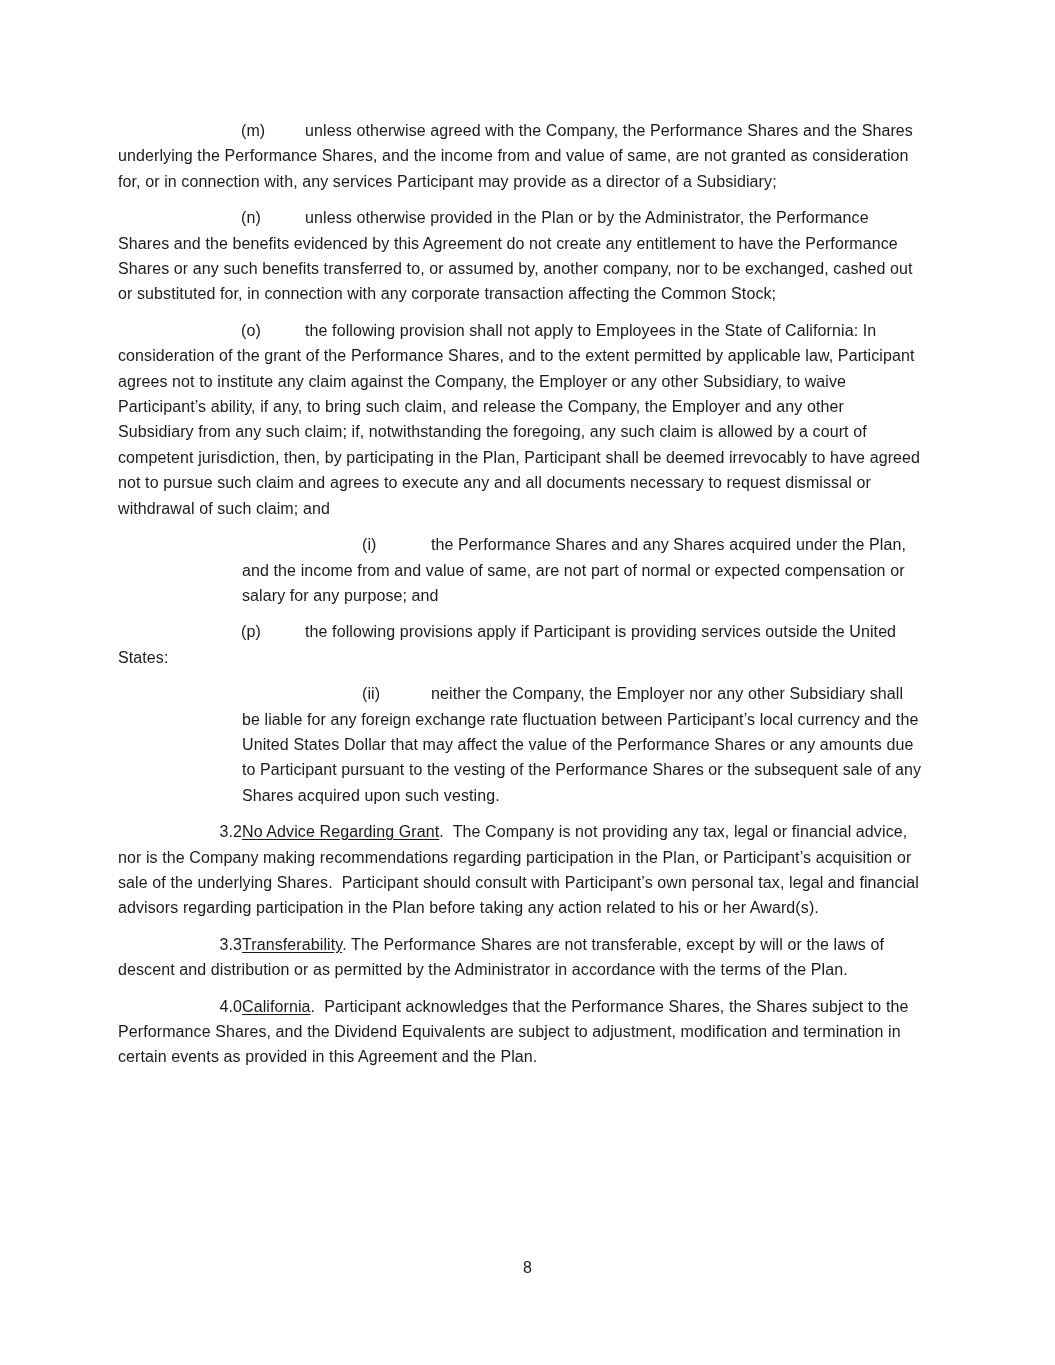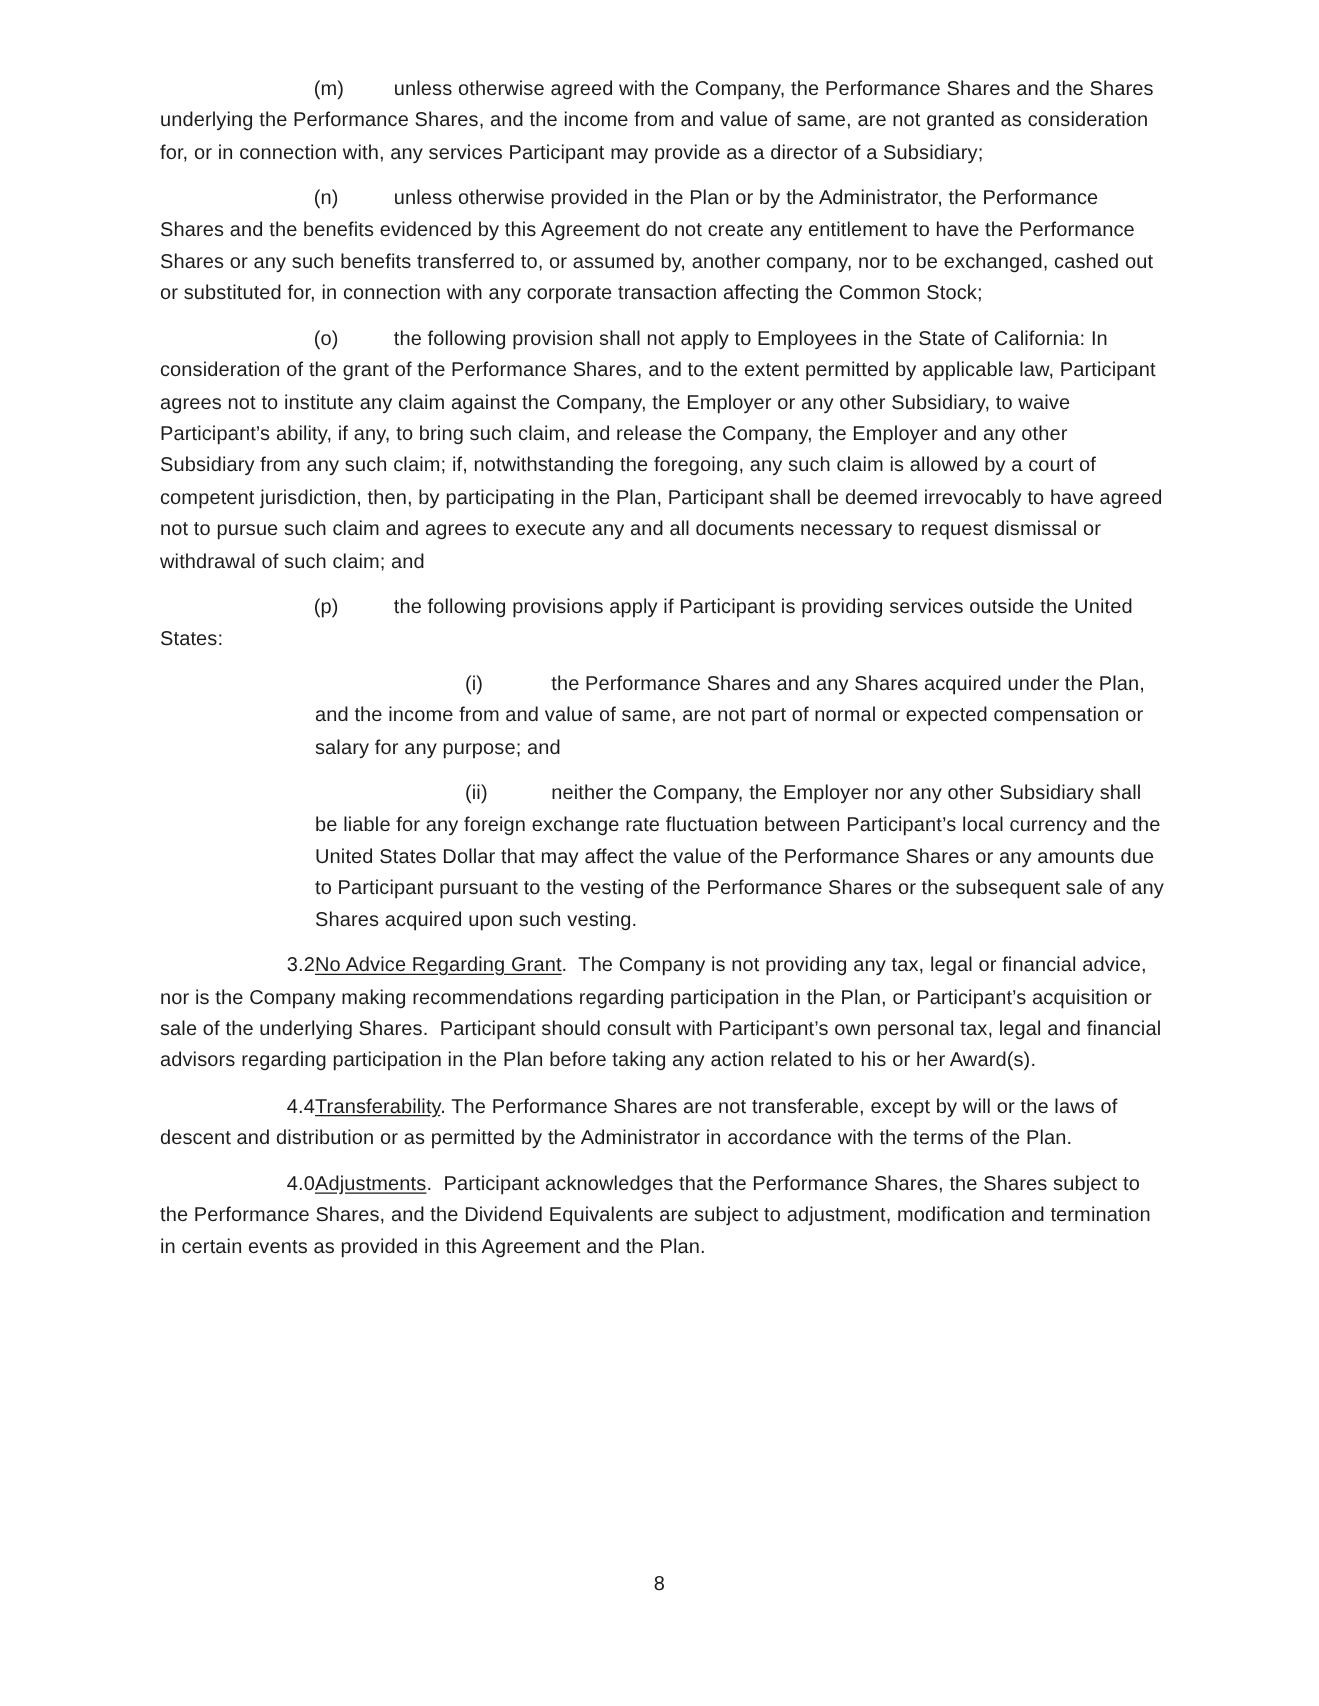--- a/index.html
+++ b/index.html
@@ -12,23 +12,23 @@
     width: 1055px;
     height: 1365px;
     background: #ffffff;
     font-family: "Liberation Sans", sans-serif;
     color: #1b1b1b;
     overflow: hidden;
   }
   .content {
     position: absolute;
     top: 0;
-    left: 128px;
+    left: 118px;
     width: 806px;
-    padding-top: 59px;
+    padding-top: 118px;
   }
   p.para {
     margin: 0 0 11px 0;
     font-size: 16px;
     line-height: 25.4px;
     white-space: pre-wrap;
     text-align: left;
     letter-spacing: 0.1px;
   }
   
@@ -56,28 +56,28 @@
 
 <div class="page">
   <div class="content">
 
     <p class="para letter"><span class="marker">(m)</span><span>unless otherwise agreed with the Company, the Performance Shares and the Shares underlying the Performance Shares, and the income from and value of same, are not granted as consideration for, or in connection with, any services Participant may provide as a director of a Subsidiary;</span></p>
 
     <p class="para letter"><span class="marker">(n)</span><span>unless otherwise provided in the Plan or by the Administrator, the Performance Shares and the benefits evidenced by this Agreement do not create any entitlement to have the Performance Shares or any such benefits transferred to, or assumed by, another company, nor to be exchanged, cashed out or substituted for, in connection with any corporate transaction affecting the Common Stock;</span></p>
 
     <p class="para letter"><span class="marker">(o)</span><span>the following provision shall not apply to Employees in the State of California: In consideration of the grant of the Performance Shares, and to the extent permitted by applicable law, Participant agrees not to institute any claim against the Company, the Employer or any other Subsidiary, to waive Participant’s ability, if any, to bring such claim, and release the Company, the Employer and any other Subsidiary from any such claim; if, notwithstanding the foregoing, any such claim is allowed by a court of competent jurisdiction, then, by participating in the Plan, Participant shall be deemed irrevocably to have agreed not to pursue such claim and agrees to execute any and all documents necessary to request dismissal or withdrawal of such claim; and</span></p>
 
+    <p class="para sub"><span class="marker">(i)</span><span>the Performance Shares and any Shares acquired under the Plan, and the income from and value of same, are not part of normal or expected compensation or salary for any purpose; and</span></p>
+
     <p class="para letter"><span class="marker">(p)</span><span>the following provisions apply if Participant is providing services outside the United States:</span></p>
-
-    <p class="para sub"><span class="marker">(i)</span><span>the Performance Shares and any Shares acquired under the Plan, and the income from and value of same, are not part of normal or expected compensation or salary for any purpose; and</span></p>
 
     <p class="para sub"><span class="marker">(ii)</span><span>neither the Company, the Employer nor any other Subsidiary shall be liable for any foreign exchange rate fluctuation between Participant’s local currency and the United States Dollar that may affect the value of the Performance Shares or any amounts due to Participant pursuant to the vesting of the Performance Shares or the subsequent sale of any Shares acquired upon such vesting.</span></p>
 
     <p class="para section"><span class="num">3.2</span><span class="u">No Advice Regarding Grant</span><span>.  The Company is not providing any tax, legal or financial advice, nor is the Company making recommendations regarding participation in the Plan, or Participant’s acquisition or sale of the underlying Shares.  Participant should consult with Participant’s own personal tax, legal and financial advisors regarding participation in the Plan before taking any action related to his or her Award(s).</span></p>
 
-    <p class="para section"><span class="num">4.4</span><span class="u">Transferability</span><span>. The Performance Shares are not transferable, except by will or the laws of descent and distribution or as permitted by the Administrator in accordance with the terms of the Plan.</span></p>
+    <p class="para section"><span class="num">3.3</span><span class="u">Transferability</span><span>. The Performance Shares are not transferable, except by will or the laws of descent and distribution or as permitted by the Administrator in accordance with the terms of the Plan.</span></p>
 
-    <p class="para section"><span class="num">4.0</span><span class="u">Adjustments</span><span>.  Participant acknowledges that the Performance Shares, the Shares subject to the Performance Shares, and the Dividend Equivalents are subject to adjustment, modification and termination in certain events as provided in this Agreement and the Plan.</span></p>
+    <p class="para section"><span class="num">4.0</span><span class="u">California</span><span>.  Participant acknowledges that the Performance Shares, the Shares subject to the Performance Shares, and the Dividend Equivalents are subject to adjustment, modification and termination in certain events as provided in this Agreement and the Plan.</span></p>
 
   </div>
 
   <div class="page-number">8</div>
 </div>
 
 </body></html>

